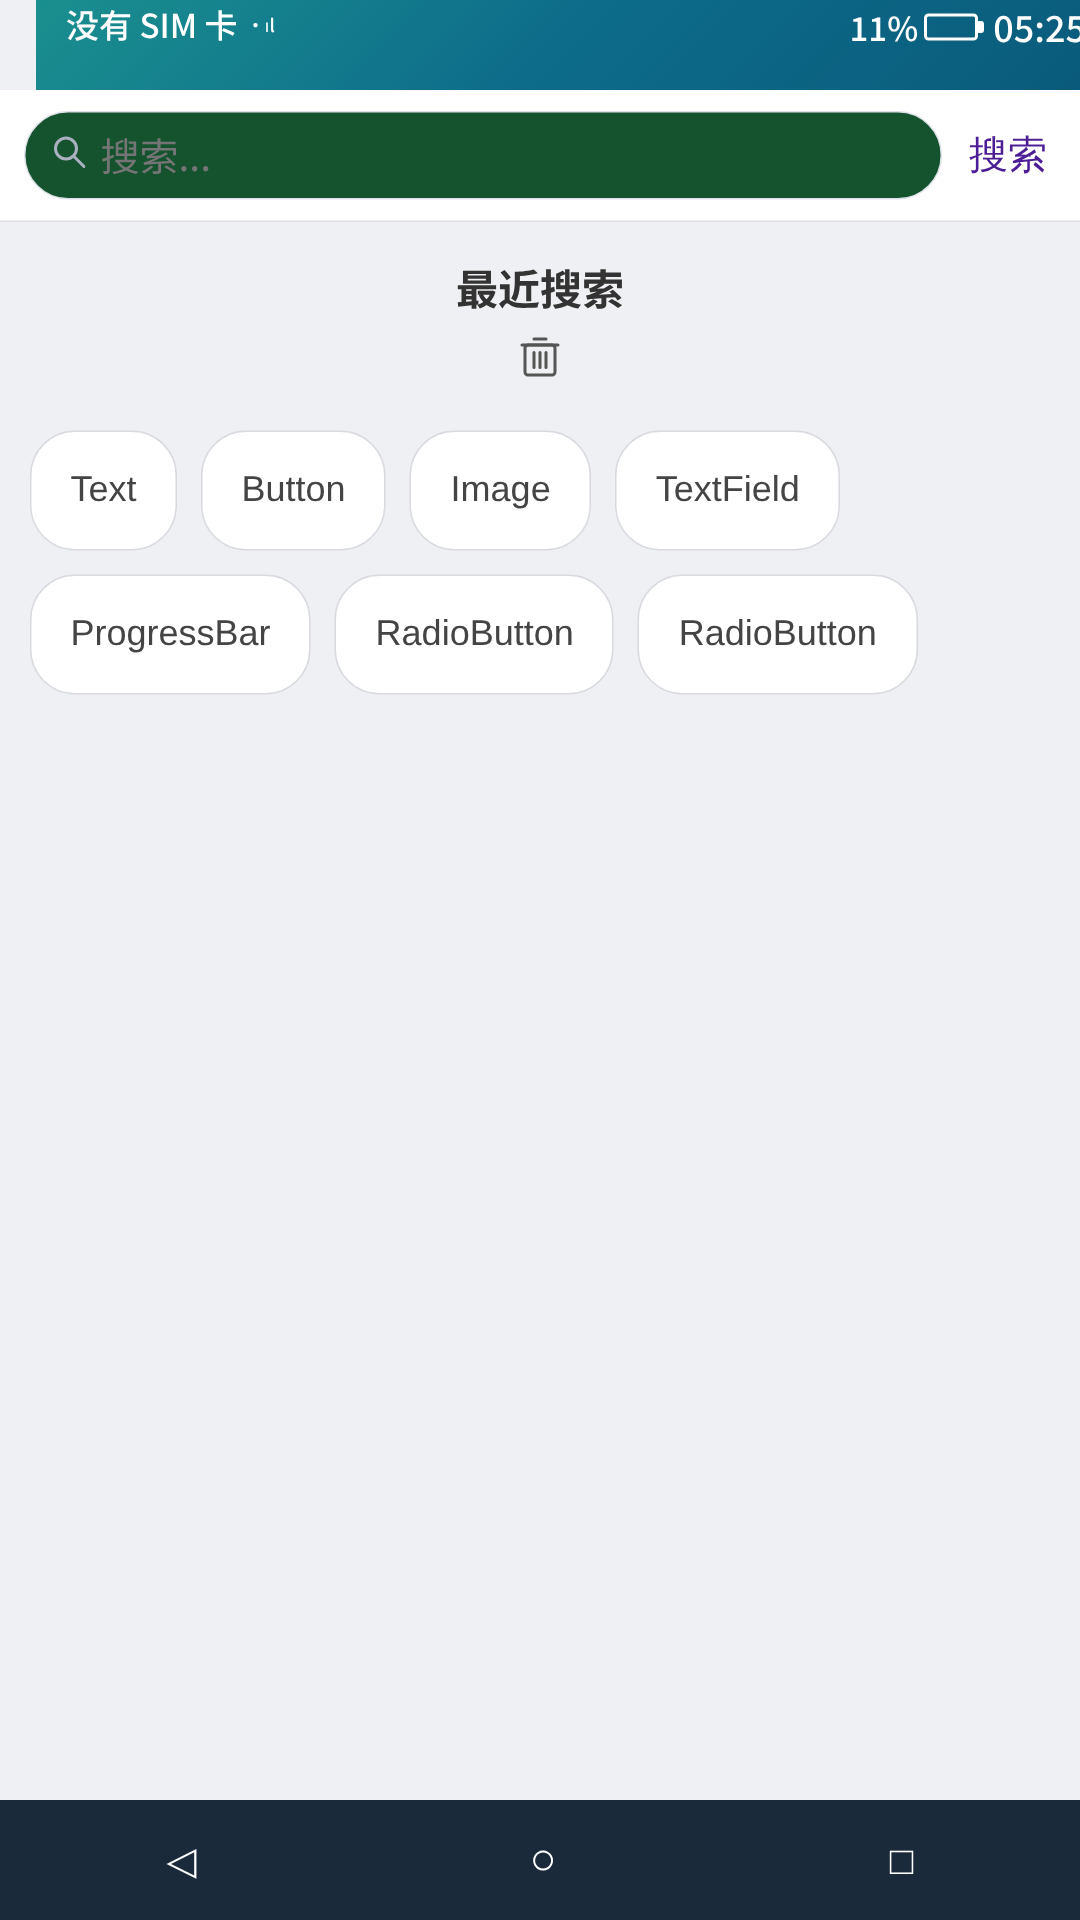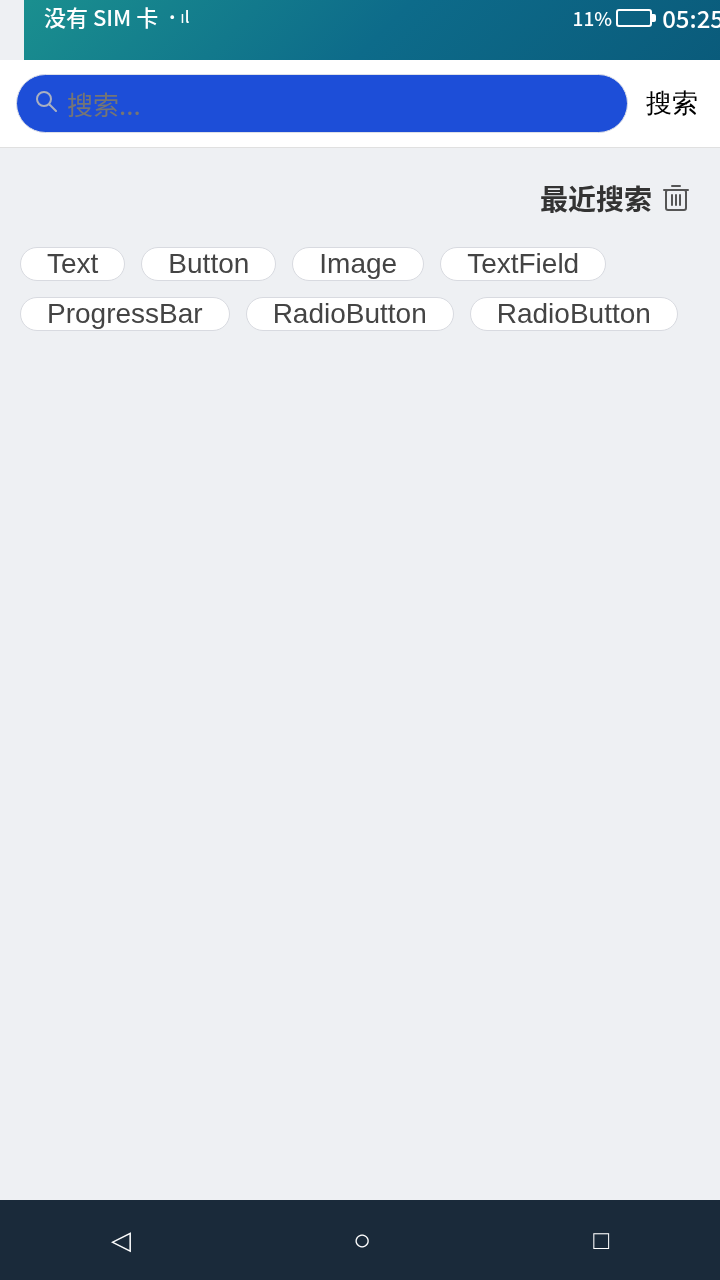--- a/index.html
+++ b/index.html
@@ -35,31 +35,31 @@
       gap: 6px;
     }
 
     .status-right {
       display: flex;
       align-items: center;
       gap: 10px;
     }
 
     .signal-icon {
-      font-size: 16px;
+      font-size: 12px;
     }
 
     .battery-container {
       display: flex;
       align-items: center;
       gap: 4px;
     }
 
     .battery-text {
-      font-size: 19px;
+      font-size: 22px;
     }
 
     .battery-icon {
       width: 36px;
       height: 18px;
       border: 2px solid white;
       border-radius: 3px;
       position: relative;
       display: inline-block;
     }
@@ -95,21 +95,21 @@
       display: flex;
       align-items: center;
       gap: 12px;
       border-bottom: 1px solid #e0e0e0;
     }
 
     .search-input-wrapper {
       flex: 1;
       display: flex;
       align-items: center;
-      background: #1d4ed8;
+      background: #14532d;
       border-radius: 30px;
       padding: 10px 18px;
       gap: 10px;
       border: 1px solid #dde0e8;
     }
 
     .search-icon-svg {
       color: #aab0c0;
       font-size: 20px;
       flex-shrink: 0;
@@ -119,41 +119,42 @@
       border: none;
       background: transparent;
       font-size: 26px;
       color: #aab0c0;
       outline: none;
       width: 100%;
       font-family: inherit;
     }
 
     .search-button {
-      color: #000000;
+      color: #4c1d95;
       font-size: 26px;
       font-weight: 400;
       background: none;
       border: none;
       cursor: pointer;
       white-space: nowrap;
       padding: 4px 6px;
     }
 
     
     .main-content {
       flex: 1;
       padding: 24px 20px;
     }
 
     .recent-header {
       display: flex;
       align-items: center;
-      justify-content: flex-end;
+      justify-content: center;
       margin-bottom: 24px;
+      flex-direction: column;
     }
 
     .recent-title {
       font-size: 28px;
       font-weight: 600;
       color: #333;
     }
 
     .trash-button {
       background: none;
@@ -172,22 +173,22 @@
     .tags-container {
       display: flex;
       flex-wrap: wrap;
       gap: 16px;
     }
 
     .tag {
       background: white;
       border: 1px solid #d8dae0;
       border-radius: 30px;
-      padding: 0 26px;
-      font-size: 28px;
+      padding: 25px 26px;
+      font-size: 24px;
       color: #444;
       cursor: pointer;
       white-space: nowrap;
     }
 
     
     .bottom-nav {
       width: 100%;
       height: 80px;
       background: #1a2a3a;

